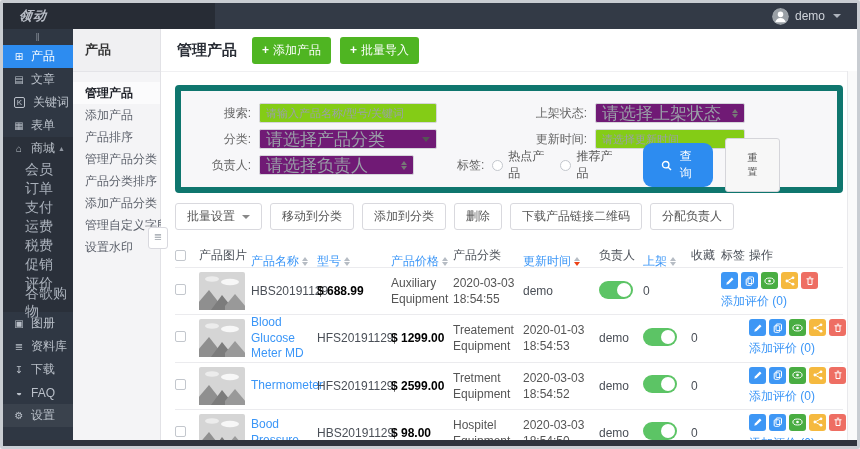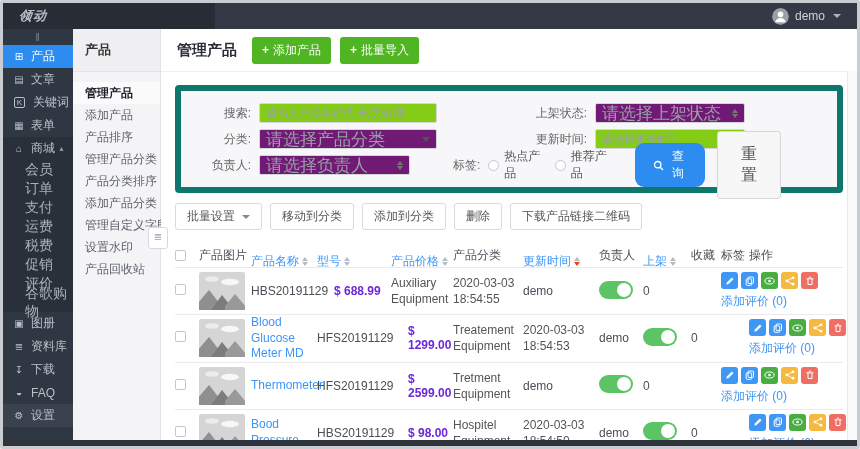--- a/index.html
+++ b/index.html
@@ -55,41 +55,41 @@
   .sel-updown i{width:0;height:0;border-left:3px solid transparent;border-right:3px solid transparent;}
   .sel-updown .u{border-bottom:4px solid #777;}
   .sel-updown .d{border-top:4px solid #777;}
   .spacer{flex:1;max-width:110px;}
   .grow{flex:1;}
   .tag-group{display:flex;align-items:center;gap:14px;font-size:12px;color:#555;}
   .tag-item{display:flex;align-items:center;gap:5px;cursor:pointer;}
   .cb{width:11px;height:11px;border:1px solid #c3c7cd;border-radius:2px;background:#fff;display:inline-block;box-sizing:border-box;flex-shrink:0;}
   .cb.round{border-radius:50%;}
   .btn-query{display:inline-flex;align-items:center;gap:5px;background:#2d8cf0;color:#fff;font-size:12px;border:none;border-radius:9px;padding:5px 18px;margin-left:28px;cursor:pointer;}
-  .btn-reset{background:#f7f7f7;color:#555;font-size:16px;border:1px solid #d5d5da;border-radius:3px;padding:12px 18px;margin-left:12px;cursor:pointer;}
+  .btn-reset{background:#f7f7f7;color:#555;font-size:10px;border:1px solid #d5d5da;border-radius:3px;padding:12px 18px;margin-left:12px;cursor:pointer;}
   
   .toolbar{display:flex;align-items:flex-end;gap:8px;margin-top:10px;}
   .btn-plain{display:inline-flex;align-items:center;gap:5px;background:#fff;color:#555;font-size:12px;border:1px solid #d9d9de;border-radius:3px;padding:4px 11px;cursor:pointer;white-space:nowrap;}
   .btn-plain .caret-down{border-top-color:#888;}
   
   .table{margin-top:11px;}
   .tr{display:grid;grid-template-columns:24px 52px 66px 74px 62px 70px 76px 44px 48px 30px 28px 1fr;align-items:center;}
   .th-row{height:26px;font-size:12px;color:#4c5159;}
   .th{display:flex;align-items:center;white-space:nowrap;}
   .th.sortable{color:#3b96f7;cursor:pointer;margin-top:12px;}
   .sorter{display:inline-flex;flex-direction:column;gap:1px;margin-left:3px;}
   .sorter i{width:0;height:0;border-left:3.5px solid transparent;border-right:3.5px solid transparent;}
   .sorter .up{border-bottom:4px solid #b6bcc4;}
   .sorter .down{border-top:4px solid #b6bcc4;}
   .sorter.desc .down{border-top-color:#ed4014;}
   .tbody .tr{border-top:1px solid #ebebee;min-height:46px;font-size:12px;color:#4a4f57;}
   .td{padding-right:4px;box-sizing:border-box;}
   .thumb{display:block;width:46px;height:38px;cursor:pointer;}
   .name-link{color:#3b96f7;cursor:pointer;line-height:1.3;display:block;padding-right:8px;}
-  .price{color:#6d28d9;font-weight:bold;margin-left:17px;}
+  .price{color:#000000;font-weight:bold;}
   .cat,.time{line-height:1.35;color:#555;}
   .switch{width:34px;height:18px;border-radius:9px;background:#5cc465;position:relative;display:inline-block;cursor:pointer;}
   .switch::after{content:"";position:absolute;right:2px;top:2px;width:14px;height:14px;border-radius:50%;background:#fff;}
   .ops{display:flex;flex-direction:column;gap:4px;align-items:flex-start;}
   .op-row{display:flex;gap:3px;}
   .op-btn{width:17px;height:17px;border:none;border-radius:3px;display:flex;align-items:center;justify-content:center;cursor:pointer;padding:0;}
   .op-edit,.op-copy{background:#3e97f5;}
   .op-eye{background:#49ad42;}
   .op-share{background:#f5b93f;}
   .op-del{background:#ee6e63;}
@@ -248,21 +248,20 @@
   <div class="submenu-item">管理产品分类</div>
 
   <div class="submenu-item">产品分类排序</div>
 
   <div class="submenu-item">添加产品分类</div>
 
   <div class="submenu-item">管理自定义字段</div>
 
   <div class="submenu-item">设置水印</div>
 
-  <div class="submenu-item">产品回收站</div>
 </div>
       <div class="submenu-toggle">≣</div>
     </div>
 
     <div class="main">
       <div class="page-header">
         <span class="page-title">管理产品</span>
         <button class="btn-green">
           <span class="plus">+</span>
           <span>添加产品</span>
@@ -338,20 +337,21 @@
 
         <div class="toolbar">
           <button class="btn-plain">
             <span>批量设置</span>
             <span class="caret-down"></span>
           </button>
           <button class="btn-plain">移动到分类</button>
           <button class="btn-plain">添加到分类</button>
           <button class="btn-plain">删除</button>
           <button class="btn-plain">下载产品链接二维码</button>
+          <button class="btn-plain">分配负责人</button>
         </div>
 
         <div class="table">
           <div class="tr th-row">
             <div class="th">
                   <span class="cb"></span>
                 </div>
 
   <div class="th">
     <span>产品图片</span>
@@ -496,21 +496,21 @@
                         <path d="M26 34 L36 22 L48 36 L48 38 L26 38 Z" fill="#999"></path>
                       </svg>
       </span>
     </div>
     <div class="td">
                     <a class="name-link">Blood Glucose Meter MD</a>
                   </div>
     <div class="td">HFS20191129</div>
     <div class="td price">$ 1299.00</div>
     <div class="td cat">Treatement Equipment</div>
-    <div class="td time">2020-03-03 18:54:53</div>
+    <div class="td time">2020-01-03 18:54:53</div>
     <div class="td">demo</div>
     <div class="td"><span class="switch"></span></div>
     <div class="td">0</div>
     <div class="td"></div>
     <div class="td ops">
       <div class="op-row">
         <button class="op-btn op-edit">
                         <svg width="10" height="10" viewBox="0 0 10 10">
                           <path d="M1.3 8.7l.6-2.3 4.9-4.9 1.7 1.7-4.9 4.9z" fill="#fff"></path>
                         </svg>
@@ -558,20 +558,21 @@
                         <path d="M26 34 L36 22 L48 36 L48 38 L26 38 Z" fill="#999"></path>
                       </svg>
       </span>
     </div>
     <div class="td">
                     <a class="name-link">Thermometer</a>
                   </div>
     <div class="td">HFS20191129</div>
     <div class="td price">$ 2599.00</div>
     <div class="td cat">Tretment Equipment</div>
+    <div class="td time">2020-03-03 18:54:52</div>
     <div class="td">demo</div>
     <div class="td"><span class="switch"></span></div>
     <div class="td">0</div>
     <div class="td"></div>
     <div class="td ops">
       <div class="op-row">
         <button class="op-btn op-edit">
                         <svg width="10" height="10" viewBox="0 0 10 10">
                           <path d="M1.3 8.7l.6-2.3 4.9-4.9 1.7 1.7-4.9 4.9z" fill="#fff"></path>
                         </svg>

